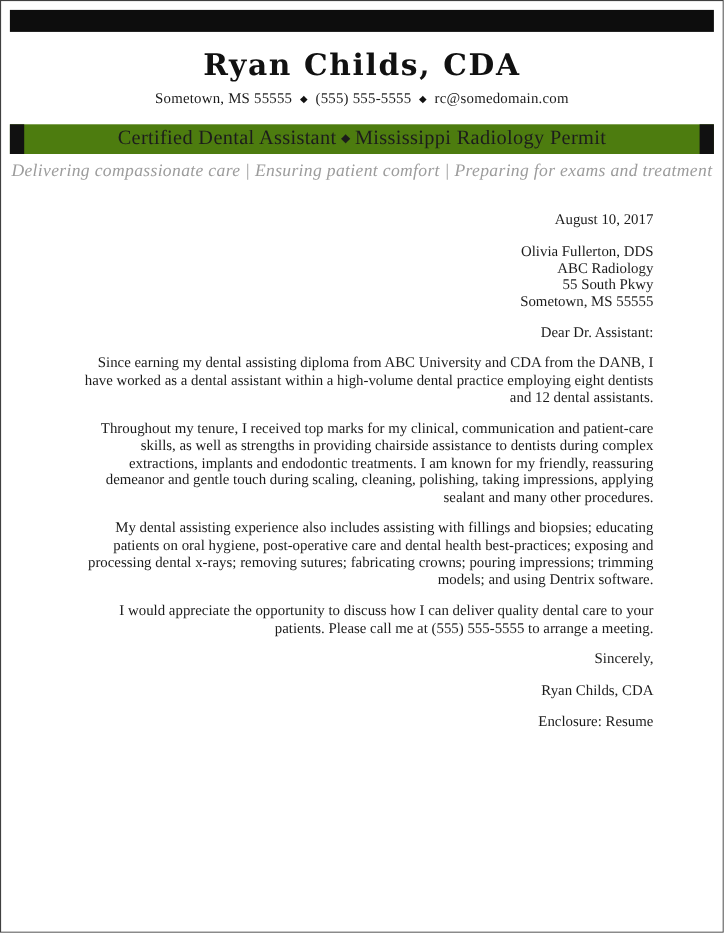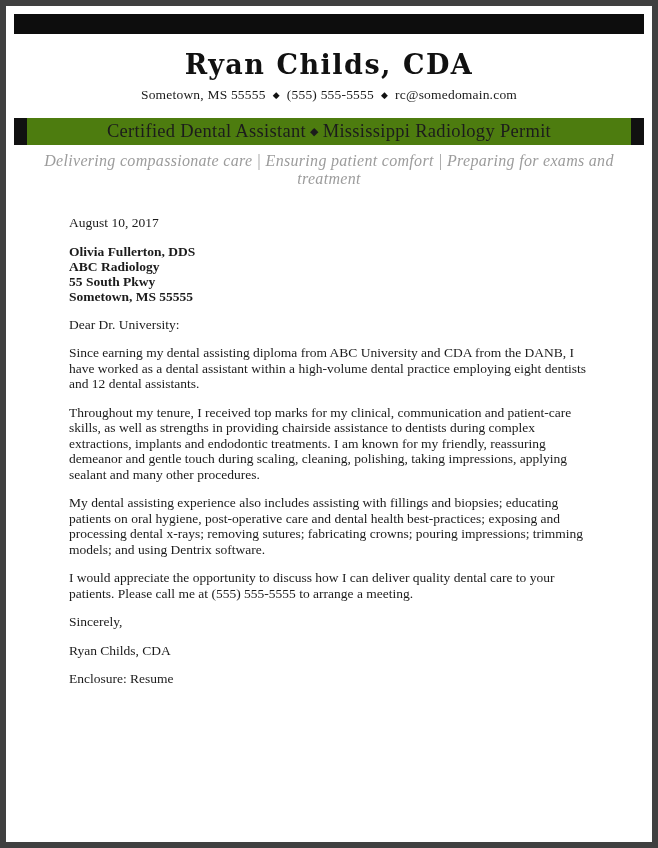--- a/index.html
+++ b/index.html
@@ -6,21 +6,21 @@
   html, body { background: #f4f4f4; }
   body {
     font-family: "Liberation Serif", serif;
     -webkit-font-smoothing: antialiased;
   }
   .page {
     width: 658px;
     height: 848px;
     margin: 0 auto;
     background: #ffffff;
-    border: 6px solid #404040;
+    border: 1px solid #404040;
     padding: 8px 8px 0 8px;
     overflow: hidden;
   }
   .top-bar {
     height: 20px;
     background: #0d0d0d;
   }
   .header { text-align: center; }
   .candidate-name {
     margin-top: 15px;
@@ -72,25 +72,25 @@
     font-style: italic;
     font-size: 16px;
     color: #9c9c9c;
     letter-spacing: 0.3px;
   }
   .letter {
     padding: 27px 55px 0 55px;
     font-size: 13.5px;
     line-height: 15.5px;
     color: #1b1b1b;
-    text-align: left;
+    text-align: right;
   }
   .letter p { margin-bottom: 13px; }
   .recipient div { line-height: 15px; }
-  .recipient { margin-bottom: 13px; font-weight: bold; }
+  .recipient { margin-bottom: 13px; }
   .date { margin-bottom: 13px; }
   .closing { margin-bottom: 36px; }
   .signature { margin-bottom: 13px; }
 </style>
 </head>
 <body>
 
 <div class="page">
 
   <div class="top-bar"></div>
@@ -114,21 +114,21 @@
   <main class="letter">
     <p class="date">August 10, 2017</p>
 
     <div class="recipient">
       <div>Olivia Fullerton, DDS</div>
       <div>ABC Radiology</div>
       <div>55 South Pkwy</div>
       <div>Sometown, MS 55555</div>
     </div>
 
-    <p>Dear Dr. University:</p>
+    <p>Dear Dr. Assistant:</p>
 
     <p>Since earning my dental assisting diploma from ABC University and CDA from the DANB, I have worked as a dental assistant within a high-volume dental practice employing eight dentists and 12 dental assistants.</p>
     <p>Throughout my tenure, I received top marks for my clinical, communication and patient-care skills, as well as strengths in providing chairside assistance to dentists during complex extractions, implants and endodontic treatments. I am known for my friendly, reassuring demeanor and gentle touch during scaling, cleaning, polishing, taking impressions, applying sealant and many other procedures.</p>
     <p>My dental assisting experience also includes assisting with fillings and biopsies; educating patients on oral hygiene, post-operative care and dental health best-practices; exposing and processing dental x-rays; removing sutures; fabricating crowns; pouring impressions; trimming models; and using Dentrix software.</p>
     <p>I would appreciate the opportunity to discuss how I can deliver quality dental care to your patients. Please call me at (555) 555-5555  to arrange a meeting.</p>
 
     <p class="closing">Sincerely,</p>
     <p class="signature">Ryan Childs, CDA</p>
     <p>Enclosure: Resume</p>
   </main>

